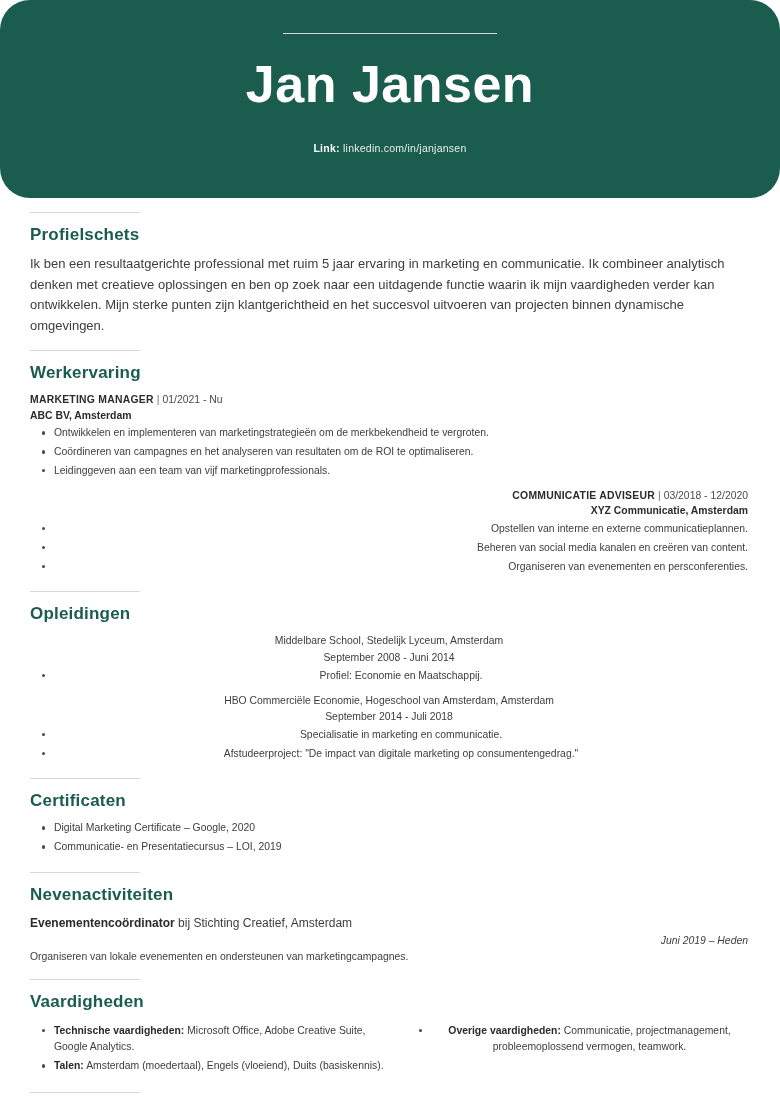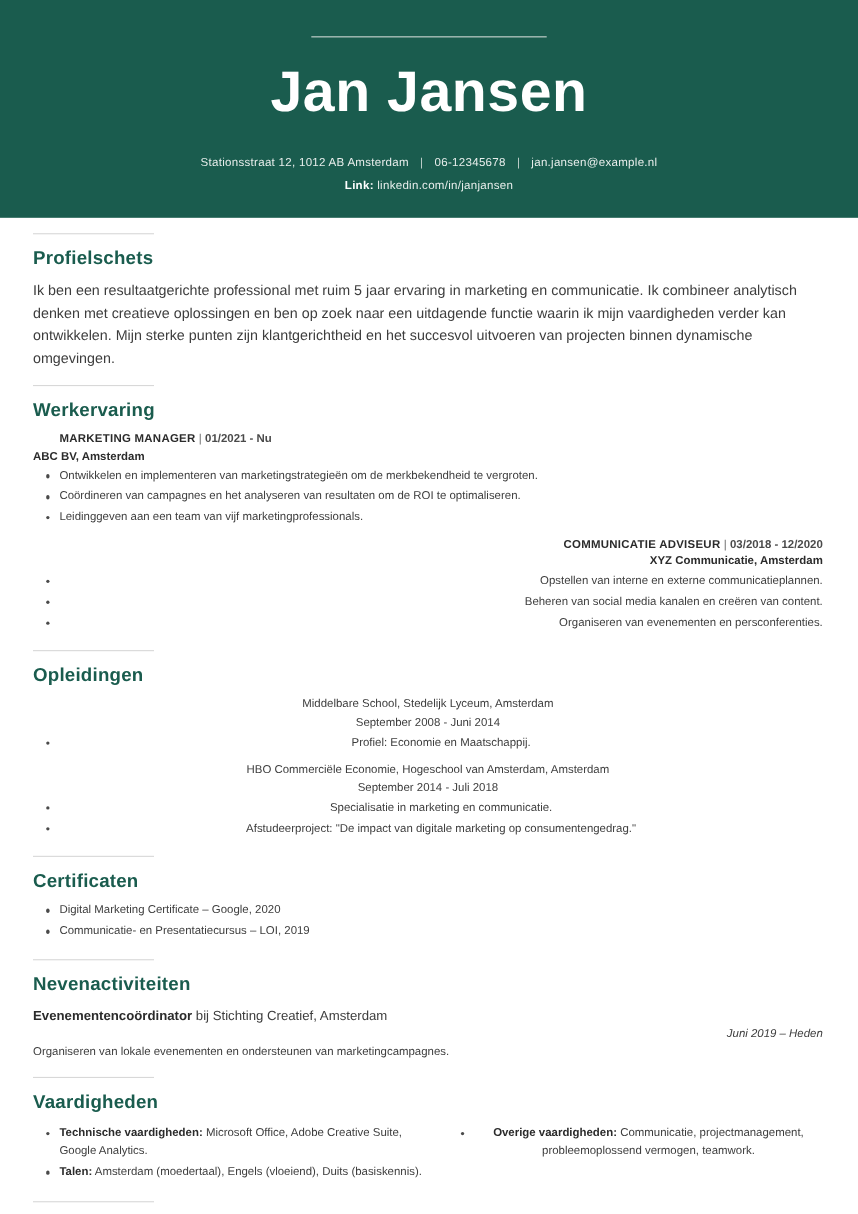--- a/index.html
+++ b/index.html
@@ -23,20 +23,21 @@
   }
 
   
   .header {
     background: #1a5c4e;
     height: 198px;
     box-sizing: border-box;
     padding-top: 33px;
     text-align: center;
     color: #ffffff;
+    border-radius: 30px;
   }
   .header-rule {
     width: 214px;
     height: 1px;
     background: #cfd9d5;
     margin: 0 auto 22px auto;
   }
   .name {
     font-size: 52px;
     font-weight: bold;
@@ -122,24 +123,23 @@
   .job { margin-bottom: 9px; }
   .job:last-child { margin-bottom: 0; text-align: right; }
   .job-head {
     font-size: 10.4px;
     line-height: 1.5;
     color: #2b2b2b;
   }
   .job-title {
     font-weight: bold;
     letter-spacing: 0.25px;
-    margin-left: 24px;
   }
   .job-pipe { color: #6d6d6d; padding: 0 3px; }
-  .job-dates { color: #4a4a4a; font-weight: bold; }
+  .job-dates { color: #4a4a4a; }
   .job-company {
     font-size: 10.4px;
     font-weight: bold;
     line-height: 1.5;
     color: #2b2b2b;
     margin-bottom: 1px;
   }
 
   
   .edu { margin-bottom: 9px; text-align: center; }
@@ -175,27 +175,20 @@
 </style>
 </head>
 <body>
 
 <div class="page">
 
   <div class="header">
     <div class="header-rule"></div>
     <h1 class="name">Jan Jansen</h1>
 
-    <div class="contact-line">
-      <span>Stationsstraat 12, 1012 AB Amsterdam</span>
-      <span class="contact-sep">|</span>
-      <span>06-12345678</span>
-      <span class="contact-sep">|</span>
-      <span>jan.jansen@example.nl</span>
-    </div>
 
     <div class="link-line">
       <span class="link-label">Link:</span>
       <span>linkedin.com/in/janjansen</span>
     </div>
   </div>
 
   <div class="content">
 
     <div class="section">

